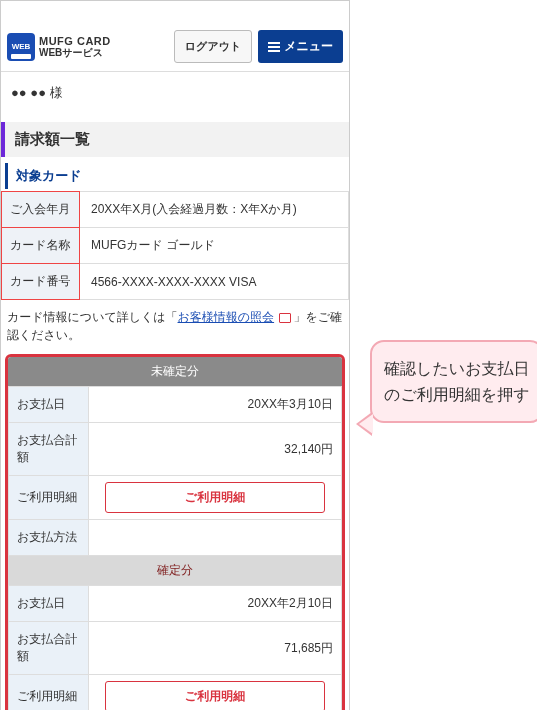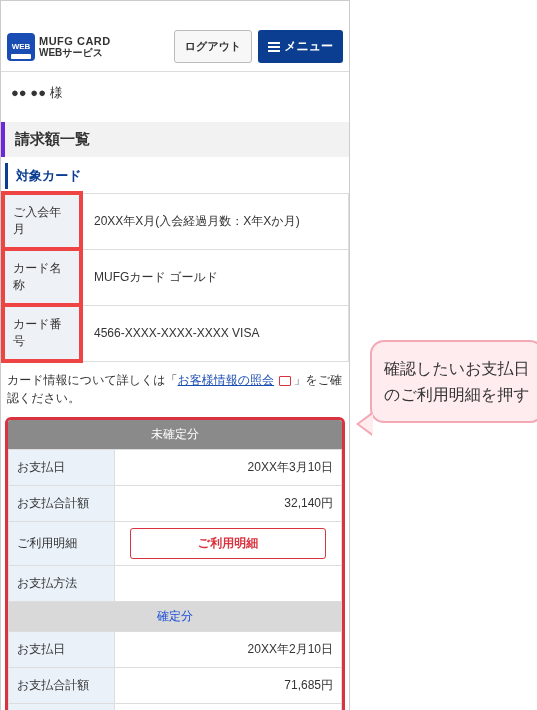--- a/index.html
+++ b/index.html
@@ -89,21 +89,21 @@
     color:#0b3e91;
     font-weight:bold;
     font-size:13px;
     border-left:3px solid #0b3e91;
     padding:4px 8px;
     margin:6px 0 2px 4px;
   }
   table.info { width:100%; border-collapse:collapse; font-size:12px;}
   table.info th {
     background:#eef2f7; text-align:left; font-weight:normal;
-    padding:9px 8px; border:4px solid #ef4444; width:78px;
+    padding:9px 8px; border:1px solid #ef4444; width:78px;
   }
   table.info td { padding:7px 11px; border:1px solid #ddd; }
   .note { font-size:12px; padding:8px 6px 10px; line-height:1.5;}
   .note a { color:#1a4db3; text-decoration:underline;}
   .note .ext-icon{
     display:inline-block; width:12px; height:10px;
     border:1.5px solid #d9333f; border-radius:1px;
     vertical-align:middle; margin:0 2px;
     position:relative;
   }
@@ -111,25 +111,25 @@
     border:3px solid #d9333f;
     border-radius:6px;
     margin:0 4px 6px;
     overflow:hidden;
   }
   .grp-head {
     text-align:center; color:#fff; font-size:12px;
     padding:6px 0;
   }
   .grp-head.pending { background:#8a8a8a; }
-  .grp-head.fixed { background:#d9d9d9; color:#1d4ed8; }
+  .grp-head.fixed { background:#d9d9d9; color:#7f1d1d; }
   table.bill { width:100%; border-collapse:collapse; font-size:12px;}
   table.bill th {
     background:#eaf1f8; text-align:left; font-weight:normal;
-    padding:9px 8px; border:1px solid #ddd; width:106px;
+    padding:9px 8px; border:1px solid #ddd; width:80px;
   }
   table.bill td { padding:9px 8px; border:1px solid #ddd; text-align:right;}
   table.bill td.center { text-align:center; padding:6px;}
   .detail-btn {
     display:inline-block;
     width:92%;
     border:1.5px solid #d9333f;
     color:#d9333f;
     background:#fff;
     text-align:center;

